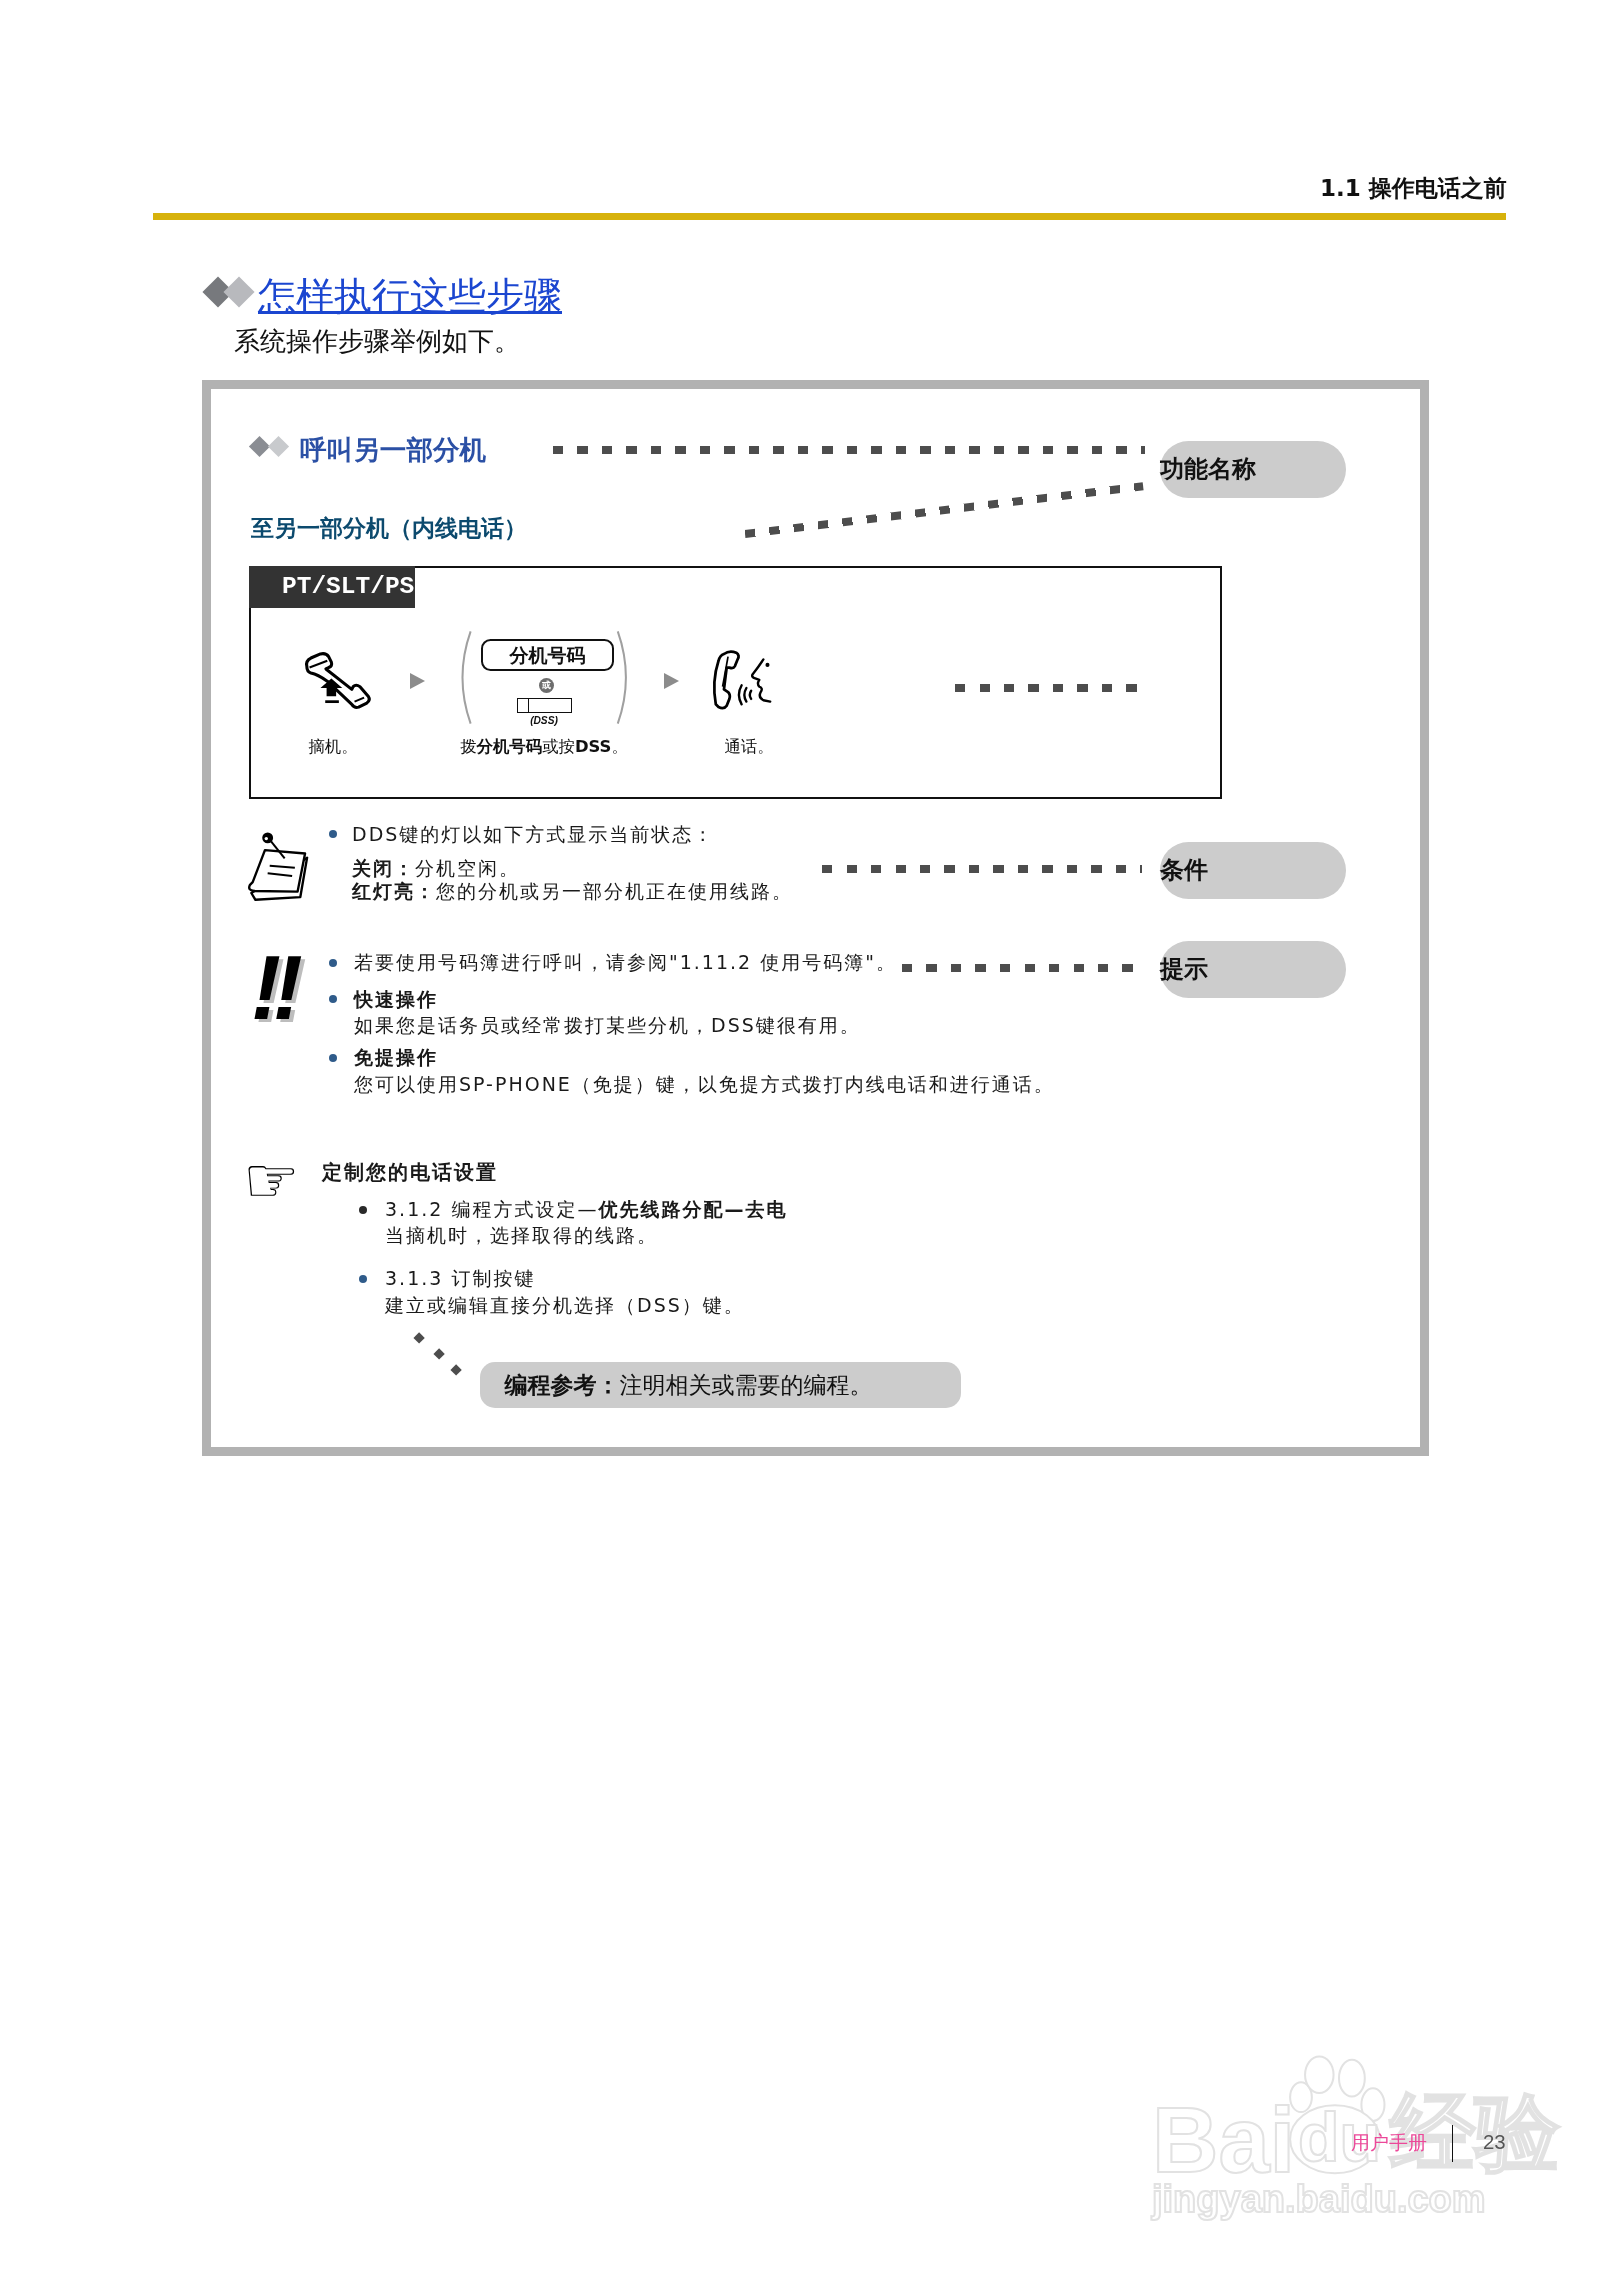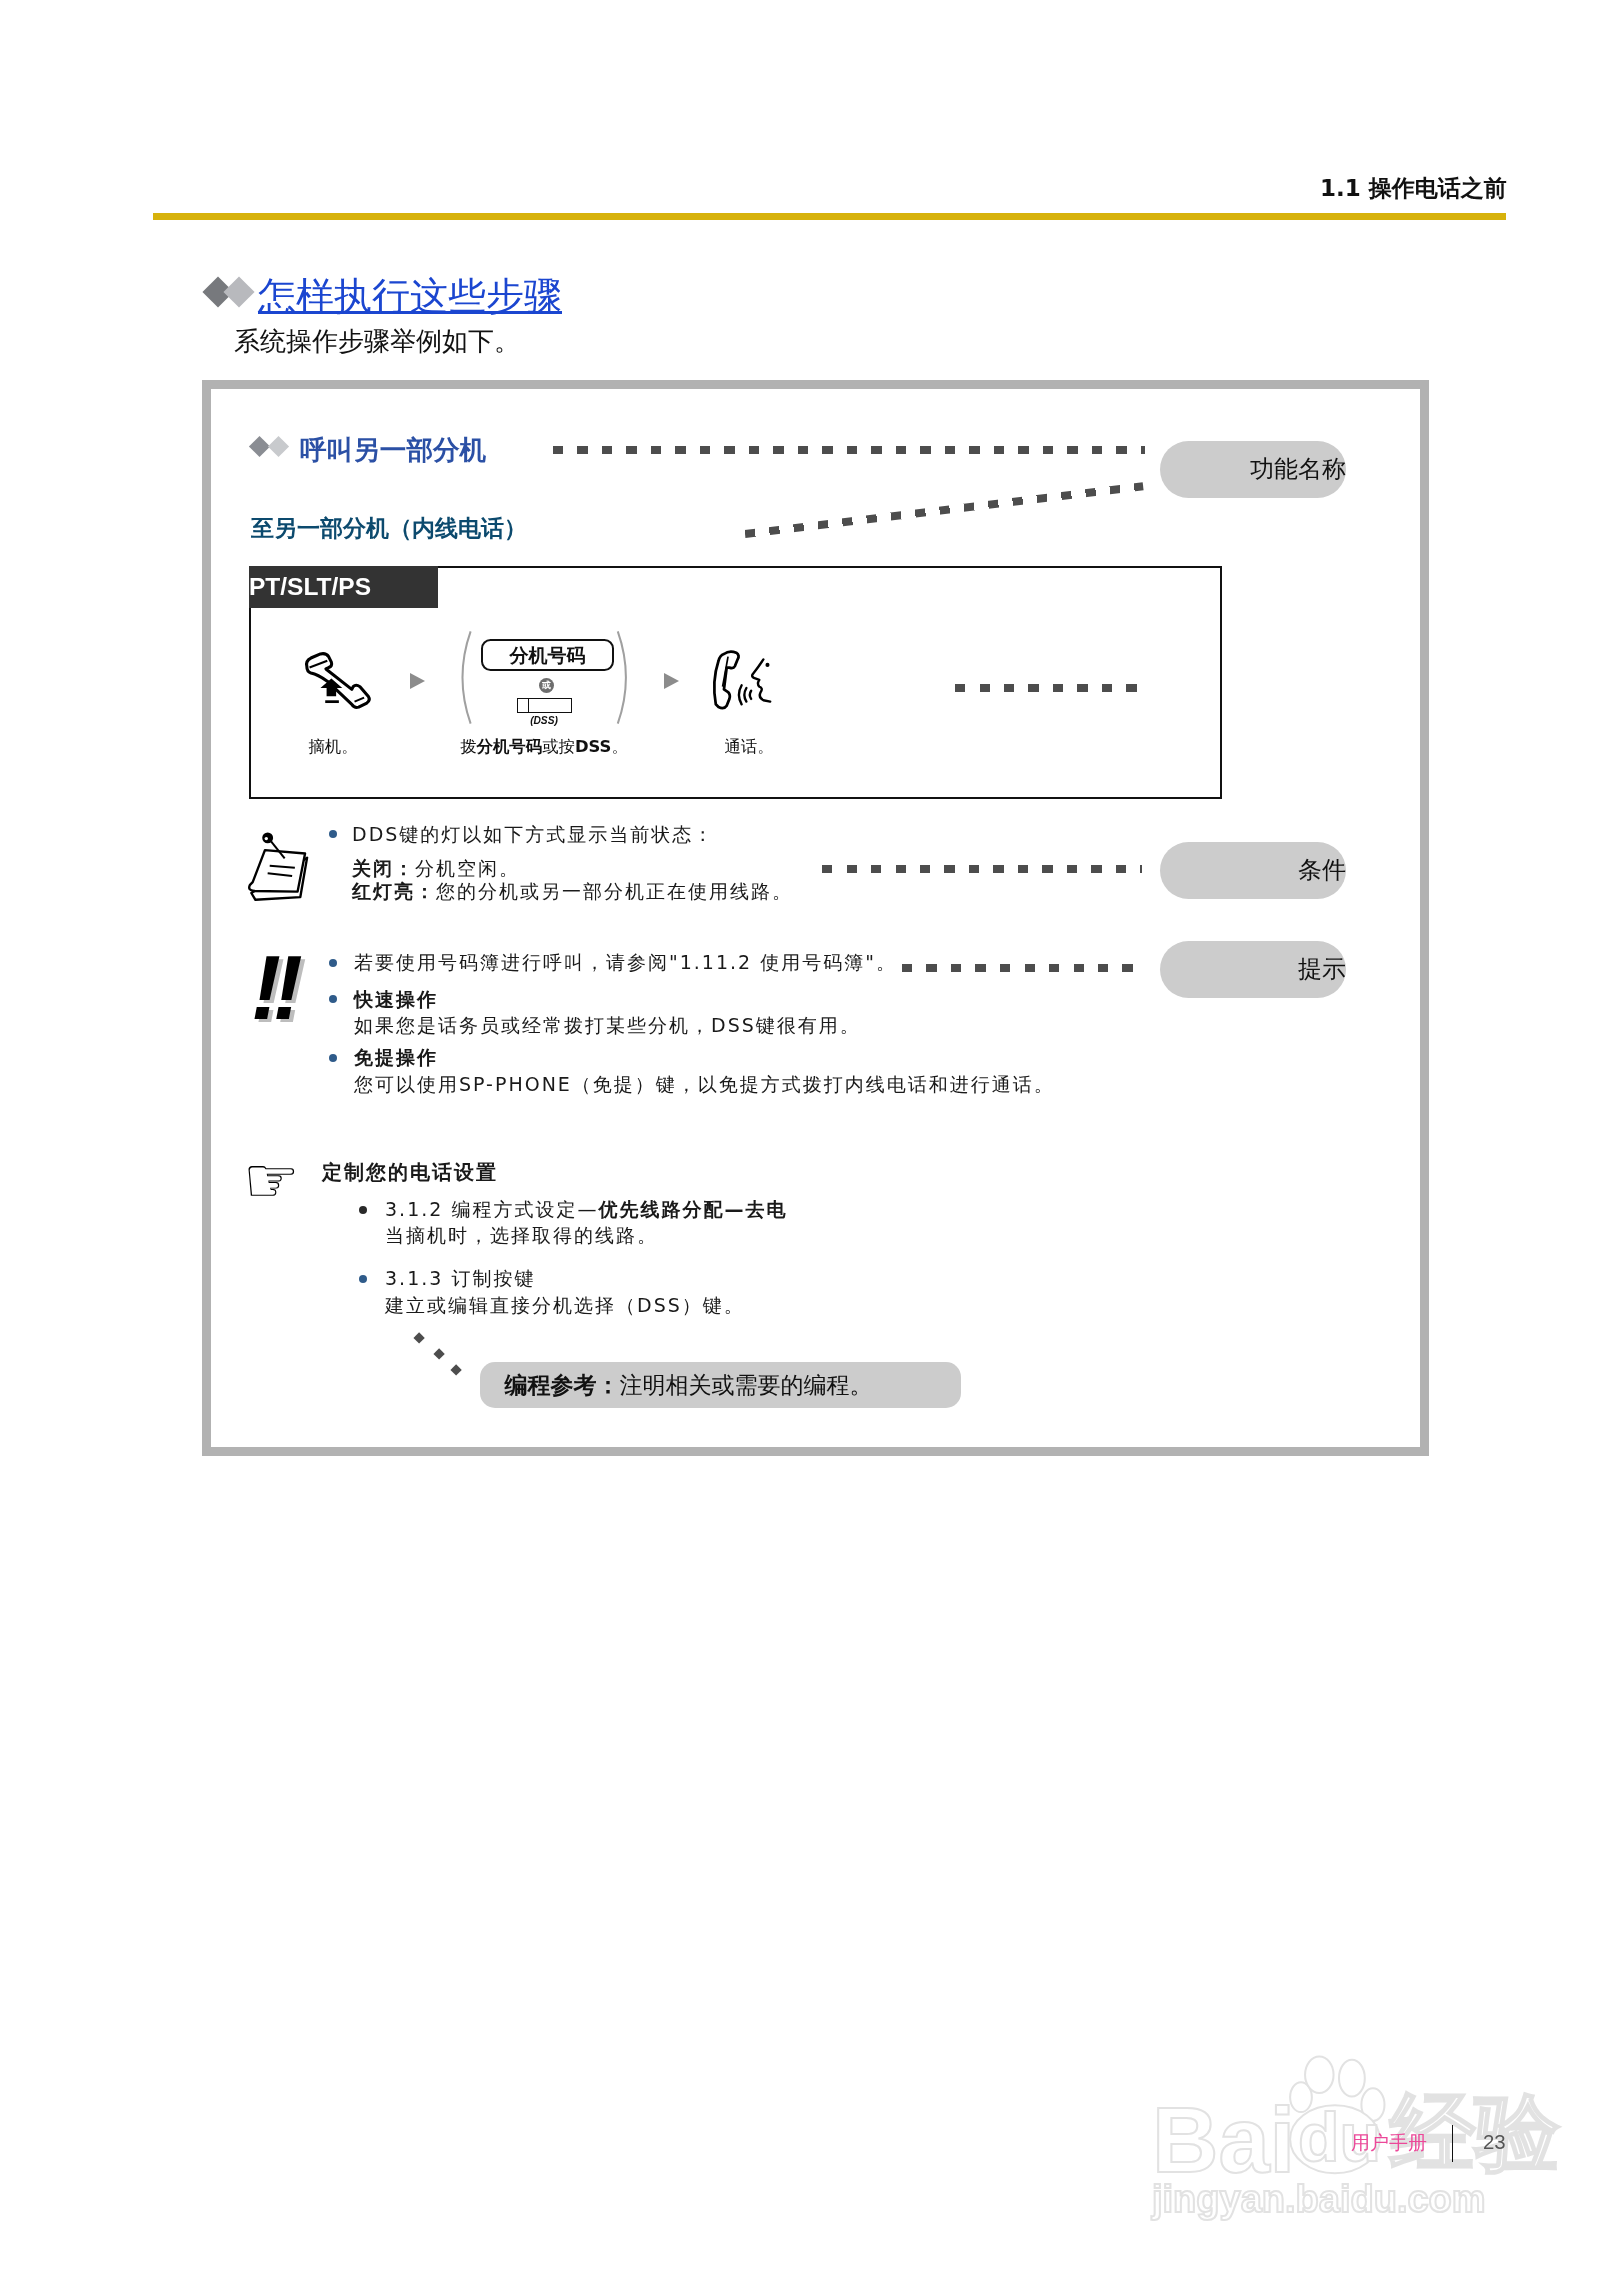--- a/index.html
+++ b/index.html
@@ -17,25 +17,25 @@
   .intro-sub { left: 234px; top: 326px; font-size: 26px; line-height: 31px; color: #111; white-space: nowrap; }
 
   
   .frame { left: 202px; top: 380px; width: 1227px; height: 1076px; border: 9.5px solid #b2b2b2; box-sizing: border-box; }
 
   .feature-name { left: 300px; top: 434px; font-size: 26.6px; line-height: 32px; font-weight: bold; color: #2b50a5; white-space: nowrap; }
   .sub-heading { left: 251px; top: 515px; font-size: 23px; line-height: 27px; font-weight: bold; color: #0c4a6e; white-space: nowrap; }
 
   .dots { position: absolute; height: 8.2px; background: repeating-linear-gradient(to right, #4d4d4d 0, #4d4d4d 10.2px, transparent 10.2px, transparent 24.5px); }
 
-  .pill { position: absolute; background: #cccccc; border-radius: 29px; text-align: right; font-size: 24px; font-weight: normal; color: #111; }
+  .pill { position: absolute; background: #cccccc; border-radius: 29px; text-align: left; font-size: 24px; font-weight: bold; color: #111; }
 
   
   .proc-box { left: 249px; top: 566px; width: 973px; height: 233px; border: 2px solid #111; box-sizing: border-box; }
-  .proc-tab { left: 249px; top: 566px; width: 189px; height: 42px; background: #333333; color: #fff; font-family: Liberation Sans, sans-serif; font-weight: bold; font-size: 24.5px; line-height: 42px; box-sizing: border-box; white-space: nowrap; }
+  .proc-tab { left: 249px; top: 566px; width: 166px; height: 42px; background: #333333; color: #fff; font-family: Liberation Mono, monospace; font-weight: bold; font-size: 24.5px; line-height: 42px; padding-left: 33px; box-sizing: border-box; white-space: nowrap; }
   .tri { position: absolute; width: 0; height: 0; border-left: 15.7px solid #8c8c8c; border-top: 8.2px solid transparent; border-bottom: 8.2px solid transparent; }
   .key-btn { left: 481px; top: 639px; width: 133px; height: 32px; border: 2px solid #111; border-radius: 9.5px; box-sizing: border-box; text-align: center; font-size: 19px; line-height: 28px; font-weight: bold; color: #111; background: #fff; }
   .or-circle { left: 539px; top: 678px; width: 15px; height: 15px; border-radius: 50%; background: #6e6e6e; color: #fff; font-size: 8.9px; line-height: 15px; text-align: center; font-weight: bold; }
   .dss-key { left: 517px; top: 698px; width: 55px; height: 15px; border: 1.7px solid #111; box-sizing: border-box; background: #fff; }
   .dss-key .seg { position: absolute; left: 9.5px; top: 0; width: 1.7px; height: 100%; background: #111; }
   .dss-label { left: 510px; top: 715px; width: 68px; text-align: center; font-family: "Liberation Sans", sans-serif; font-style: italic; font-weight: bold; font-size: 10.2px; line-height: 12.3px; color: #111; }
   .caption { position: absolute; top: 737px; width: 232px; text-align: center; font-size: 16.4px; line-height: 20.4px; color: #111; white-space: nowrap; }
   .b { font-weight: bold; }
 
   

